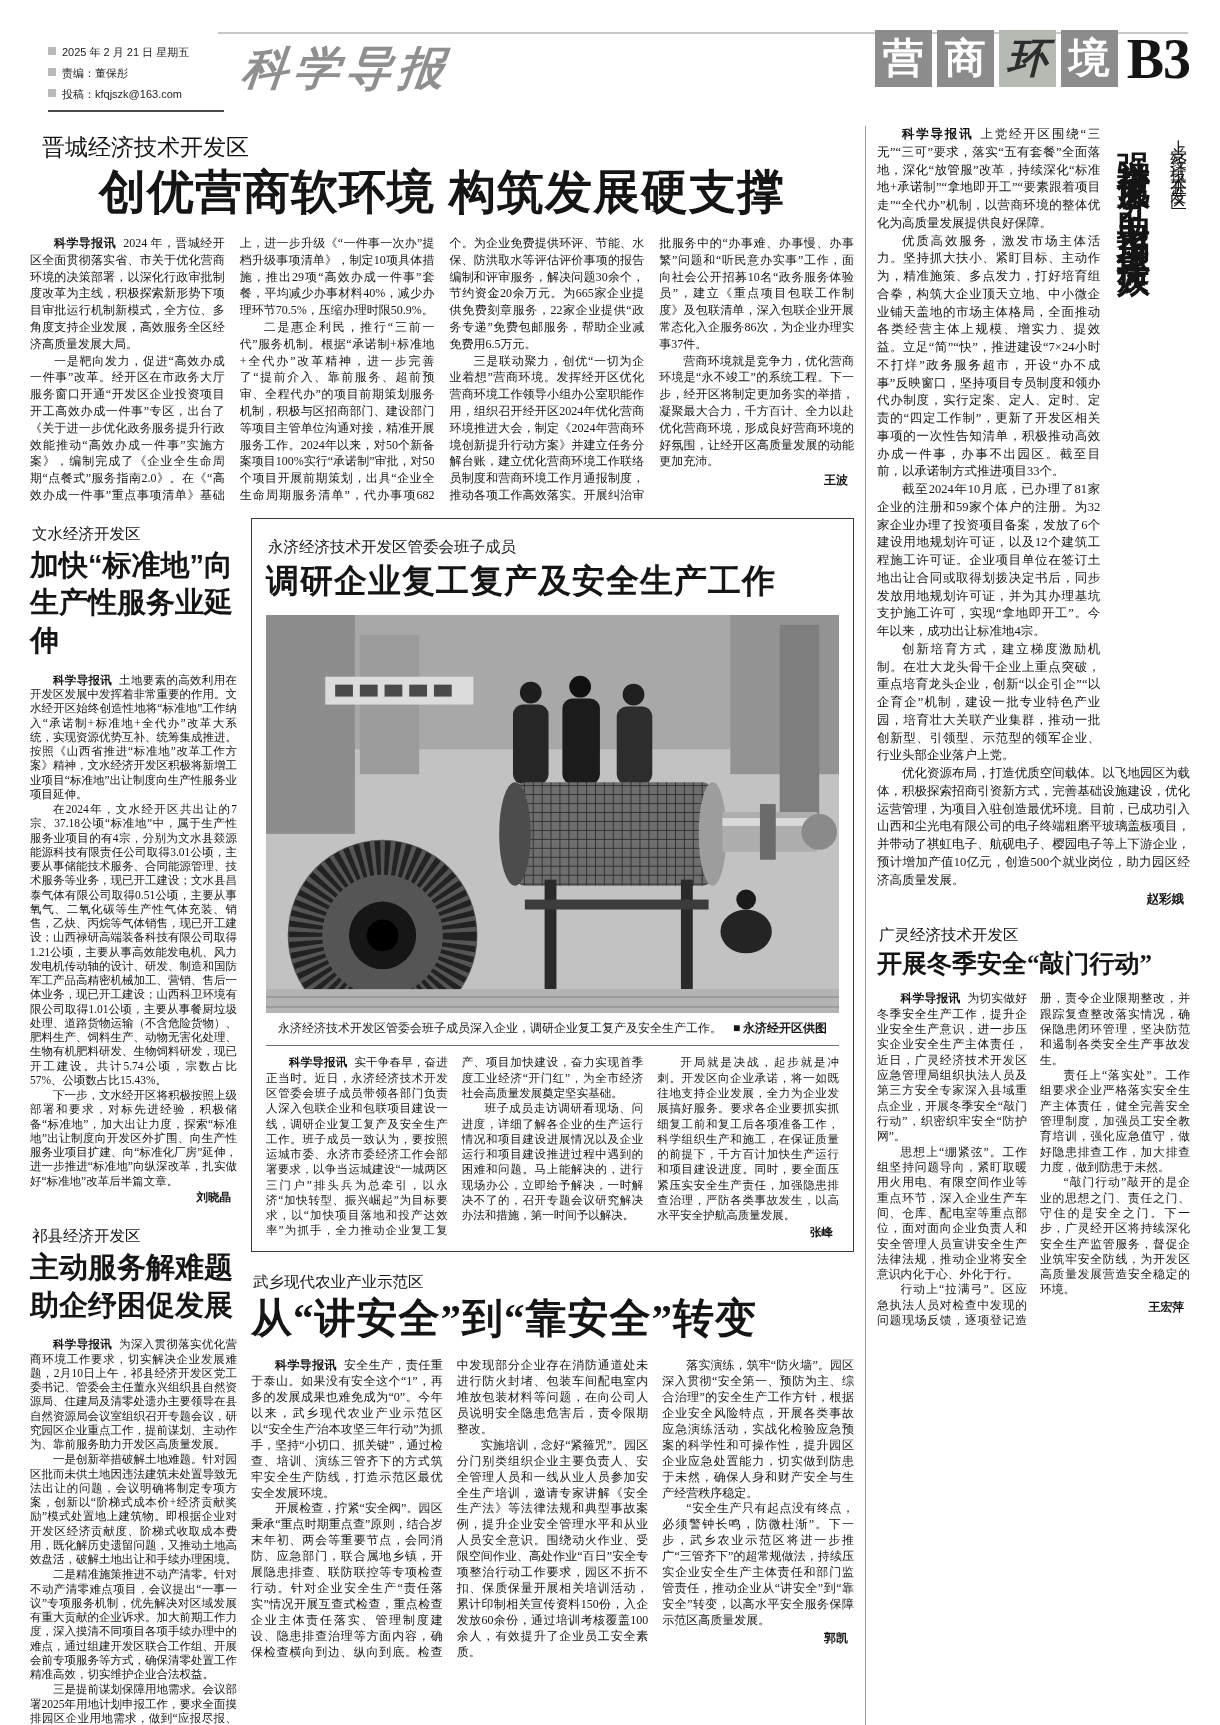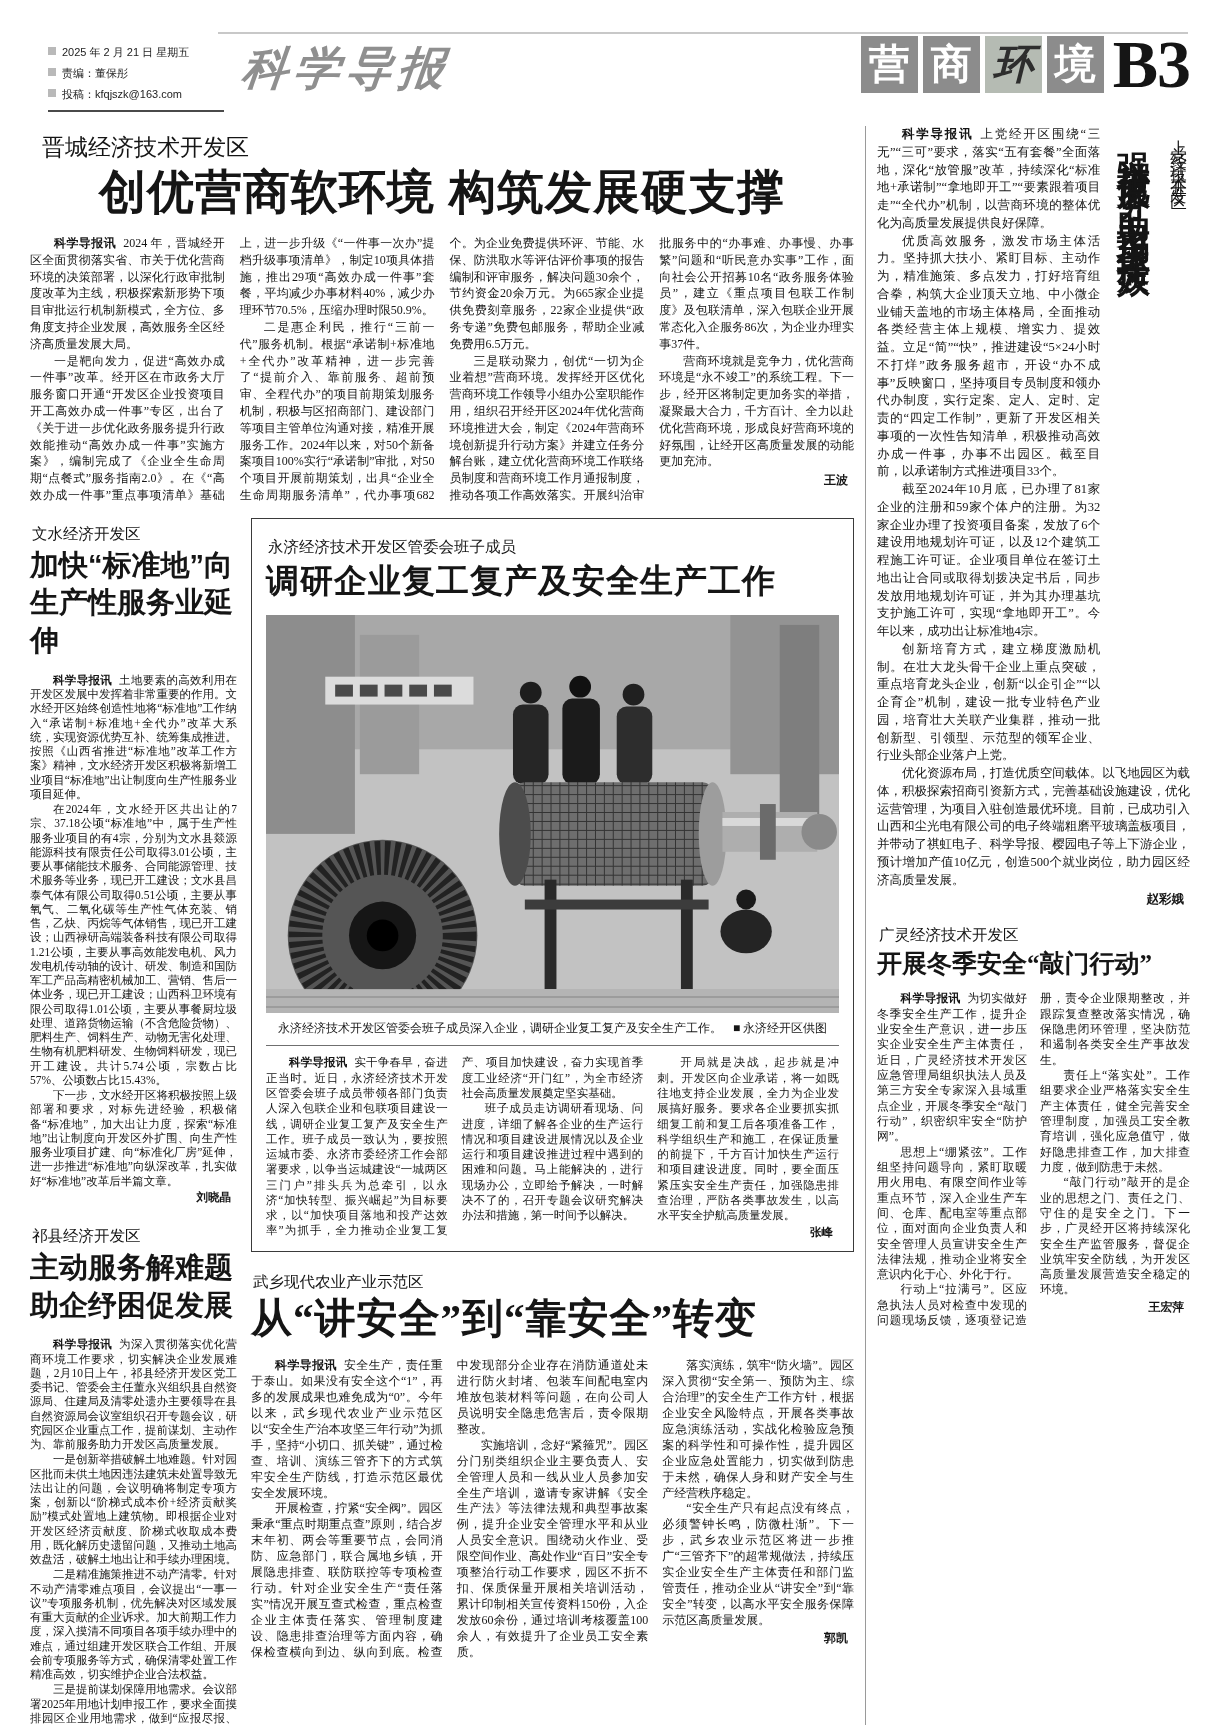--- a/index.html
+++ b/index.html
@@ -11,21 +11,21 @@
   .pub-info{position:absolute;top:42px;left:18px;width:176px;font-family:"Liberation Sans",sans-serif;
             font-size:11px;line-height:1.9;border-bottom:2px solid #4a4a4a;padding-bottom:5px;color:#222;}
   .pub-info .row{white-space:nowrap;}
   .sq{display:inline-block;width:8px;height:8px;background:#b9b9b9;margin-right:6px;vertical-align:1px;}
   .masthead{position:absolute;left:212px;top:38px;font-size:46px;font-weight:bold;font-style:italic;
             color:#8f8f8f;letter-spacing:6px;transform:skewX(-6deg);}
   .sect{position:absolute;right:0;top:30px;display:flex;align-items:center;gap:5px;}
   .tbox{width:57px;height:57px;display:flex;align-items:center;justify-content:center;
         font-family:"Liberation Sans",sans-serif;font-weight:bold;font-size:41px;color:#fff;background:#8c8c8c;}
   .tbox.alt{background:#b5bbb3;color:#2d2d2d;font-family:"Liberation Serif",serif;font-style:italic;}
-  .pageno{font-size:68px;font-weight:bold;line-height:1;margin-left:4px;letter-spacing:-1px;}
+  .pageno{font-size:56px;font-weight:bold;line-height:1;margin-left:4px;letter-spacing:-1px;}
   
   .content{display:flex;margin:10px 30px 0;gap:11px;}
   .left-zone{width:824px;}
   .vrule{width:1px;background:#9a9a9a;}
   .right-zone{flex:1;min-width:0;}
   
   .kicker{font-family:"Liberation Sans",sans-serif;font-size:23px;margin:6px 0 2px 12px;}
   .kicker.sm{font-size:15.5px;margin-left:2px;}
   p.bp{margin:0;text-indent:2em;}
   .tag{margin-right:7px;}
@@ -40,21 +40,21 @@
   .mid-col{flex:1;min-width:0;}
   .headline-md{font-family:"Liberation Sans",sans-serif;font-weight:900;font-size:29px;
                line-height:1.3;margin:2px 0 13px;}
   .body1{font-size:11.5px;line-height:1.24;text-align:justify;}
   .body1 p.bp{margin-bottom:1px;}
   
   .ybox{border:1px solid #3a3a3a;padding:12px 14px 10px;}
   .headline-ser{font-weight:900;font-size:33px;line-height:1.2;margin:4px 0 14px;letter-spacing:1px;}
   .photo{width:100%;height:398px;display:block;background:#c4c4c4;}
   .caption{font-size:12px;text-align:center;padding:7px 2px 8px;border-bottom:1px solid #6f6f6f;margin-bottom:9px;}
-  .caption .credit{margin-left:8px;}
+  .caption .credit{margin-left:8px;font-weight:bold;}
   .cols3{column-count:3;column-gap:14px;font-size:11.5px;line-height:1.33;text-align:justify;}
   
   .headline-lg{font-weight:900;font-size:41px;letter-spacing:1px;margin:2px 0 16px;line-height:1.15;}
   .wux .cols3{font-size:12px;}
   
   .sd{font-size:12.5px;line-height:1.42;text-align:justify;}
   .sd-float{float:right;height:618px;display:flex;gap:13px;margin-left:12px;margin-bottom:6px;}
   .vert-head{writing-mode:vertical-rl;font-size:33px;font-weight:900;letter-spacing:7px;line-height:1.25;}
   .vert-kicker{writing-mode:vertical-rl;font-family:"Liberation Sans",sans-serif;font-size:16.5px;letter-spacing:7px;}
   
@@ -219,24 +219,24 @@
     <div class="vrule"></div>
 
     <div class="right-zone">
 
       <article class="sd">
         <div class="sd-float">
           <div class="vert-head">强举措优服务 助力市场主体提质效</div>
           <div class="vert-kicker">上党经济技术开发区</div>
         </div>
         <p class="bp"><b class="tag">科学导报讯</b><span>上党经开区围绕“三无”“三可”要求，落实“五有套餐”全面落地，深化“放管服”改革，持续深化“标准地+承诺制”“拿地即开工”“要素跟着项目走”“全代办”机制，以营商环境的整体优化为高质量发展提供良好保障。</span></p>
-        <p class="bp">优质高效服务，激发市场主体活力。坚持抓大扶小、紧盯目标、主动作为，精准施策、多点发力，打好培育组合拳，构筑大企业顶天立地、中小微企业铺天盖地的市场主体格局，全面推动各类经营主体上规模、增实力、提效益。立足“简”“快”，推进建设“5×24小时不打烊”政务服务超市，开设“办不成事”反映窗口，坚持项目专员制度和领办代办制度，实行定案、定人、定时、定责的“四定工作制”，更新了开发区相关事项的一次性告知清单，积极推动高效办成一件事，办事不出园区。截至目前，以承诺制方式推进项目33个。</p>
+        <p class="bp">优质高效服务，激发市场主体活力。坚持抓大扶小、紧盯目标、主动作为，精准施策、多点发力，打好培育组合拳，构筑大企业顶天立地、中小微企业铺天盖地的市场主体格局，全面推动各类经营主体上规模、增实力、提效益。立足“简”“快”，推进建设“7×24小时不打烊”政务服务超市，开设“办不成事”反映窗口，坚持项目专员制度和领办代办制度，实行定案、定人、定时、定责的“四定工作制”，更新了开发区相关事项的一次性告知清单，积极推动高效办成一件事，办事不出园区。截至目前，以承诺制方式推进项目33个。</p>
         <p class="bp">截至2024年10月底，已办理了81家企业的注册和59家个体户的注册。为32家企业办理了投资项目备案，发放了6个建设用地规划许可证，以及12个建筑工程施工许可证。企业项目单位在签订土地出让合同或取得划拨决定书后，同步发放用地规划许可证，并为其办理基坑支护施工许可，实现“拿地即开工”。今年以来，成功出让标准地4宗。</p>
         <p class="bp">创新培育方式，建立梯度激励机制。在壮大龙头骨干企业上重点突破，重点培育龙头企业，创新“以企引企”“以企育企”机制，建设一批专业特色产业园，培育壮大关联产业集群，推动一批创新型、引领型、示范型的领军企业、行业头部企业落户上党。</p>
-        <p class="bp">优化资源布局，打造优质空间载体。以飞地园区为载体，积极探索招商引资新方式，完善基础设施建设，优化运营管理，为项目入驻创造最优环境。目前，已成功引入山西和尘光电有限公司的电子终端粗磨平玻璃盖板项目，并带动了祺虹电子、科学导报、樱园电子等上下游企业，预计增加产值10亿元，创造500个就业岗位，助力园区经济高质量发展。</p>
+        <p class="bp">优化资源布局，打造优质空间载体。以飞地园区为载体，积极探索招商引资新方式，完善基础设施建设，优化运营管理，为项目入驻创造最优环境。目前，已成功引入山西和尘光电有限公司的电子终端粗磨平玻璃盖板项目，并带动了祺虹电子、航砚电子、樱园电子等上下游企业，预计增加产值10亿元，创造500个就业岗位，助力园区经济高质量发展。</p>
         <p class="byline">赵彩娥</p>
       </article>
 
       <article class="gl">
         <div class="kicker sm">广灵经济技术开发区</div>
         <h2 class="headline-sm">开展冬季安全“敲门行动”</h2>
         <div class="cols2">
           <p class="bp"><b class="tag">科学导报讯</b><span>为切实做好冬季安全生产工作，提升企业安全生产意识，进一步压实企业安全生产主体责任，近日，广灵经济技术开发区应急管理局组织执法人员及第三方安全专家深入县域重点企业，开展冬季安全“敲门行动”，织密织牢安全“防护网”。</span></p>
           <p class="bp">思想上“绷紧弦”。工作组坚持问题导向，紧盯取暖用火用电、有限空间作业等重点环节，深入企业生产车间、仓库、配电室等重点部位，面对面向企业负责人和安全管理人员宣讲安全生产法律法规，推动企业将安全意识内化于心、外化于行。</p>
           <p class="bp">行动上“拉满弓”。区应急执法人员对检查中发现的问题现场反馈，逐项登记造册，责令企业限期整改，并跟踪复查整改落实情况，确保隐患闭环管理，坚决防范和遏制各类安全生产事故发生。</p>

